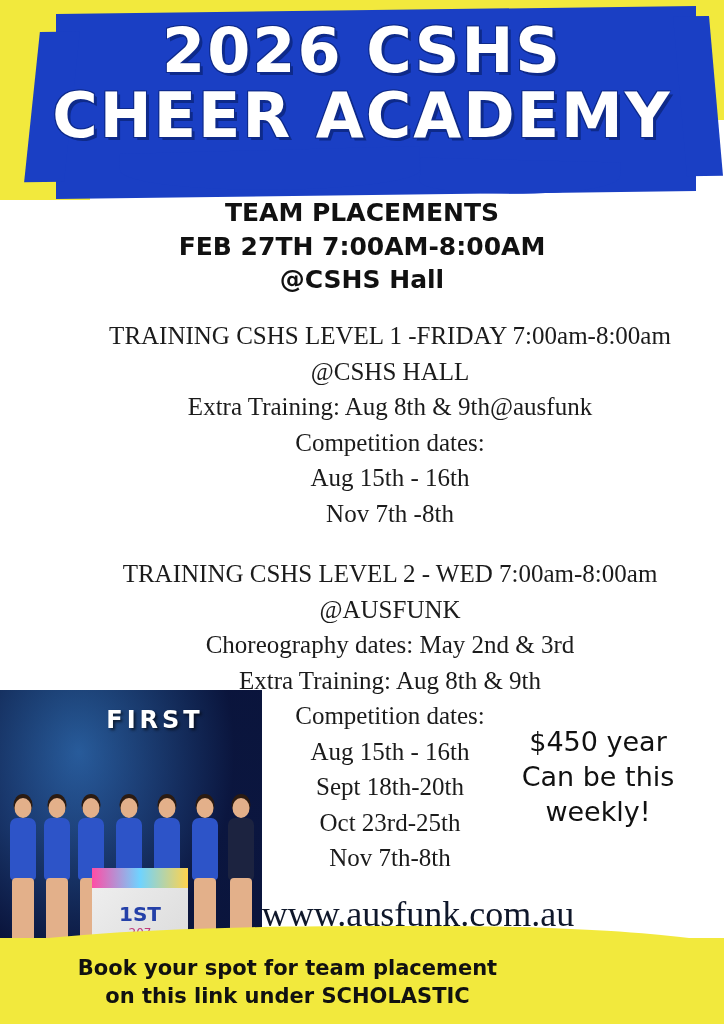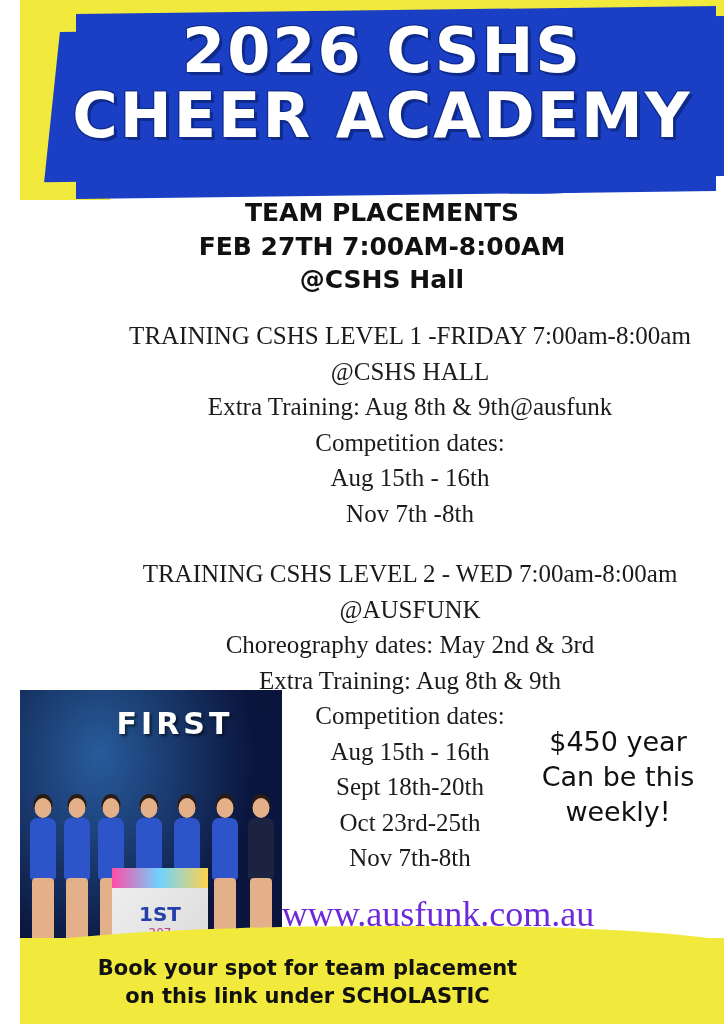--- a/index.html
+++ b/index.html
@@ -13,21 +13,20 @@
     background: #ffffff;
     font-family: "Liberation Sans", sans-serif;
     position: relative;
   }
 
   .poster {
     position: absolute;
     inset: 0;
     background: #ffffff;
     overflow: hidden;
-    margin-left: 20px;
   }
 
   
   .yellow-top {
     position: absolute;
     top: 0;
     left: 0;
     width: 724px;
     height: 40px;
     background: #f2e93d;
@@ -186,21 +185,21 @@
     top: 16px;
     left: 0;
     width: 262px;
     text-align: center;
     font-family: "DejaVu Sans", sans-serif;
     font-weight: bold;
     color: #ffffff;
     letter-spacing: 4px;
     text-shadow: 2px 2px 3px rgba(0,0,0,0.6);
   }
-  .photo-head .l1 { font-size: 30px; padding-left: 48px; }
+  .photo-head .l1 { font-size: 24px; padding-left: 48px; }
   .photo-head .l2 { font-size: 20px; letter-spacing: 2px; margin-top: 2px; }
 
   .girls {
     position: absolute;
     bottom: 12px;
     left: 4px;
     width: 256px;
     height: 215px;
   }
   .girl {
@@ -292,21 +291,21 @@
 
   
   .website {
     position: absolute;
     top: 893px;
     left: 0;
     width: 696px;
     text-align: center;
     font-family: "Liberation Serif", serif;
     font-size: 36px;
-    color: #6d28d9;
+    color: #0f172a;
     padding-left: 140px;
     box-sizing: border-box;
   }
 
   
   .yellow-bottom {
     position: absolute;
     left: 0;
     bottom: 0;
     width: 724px;

